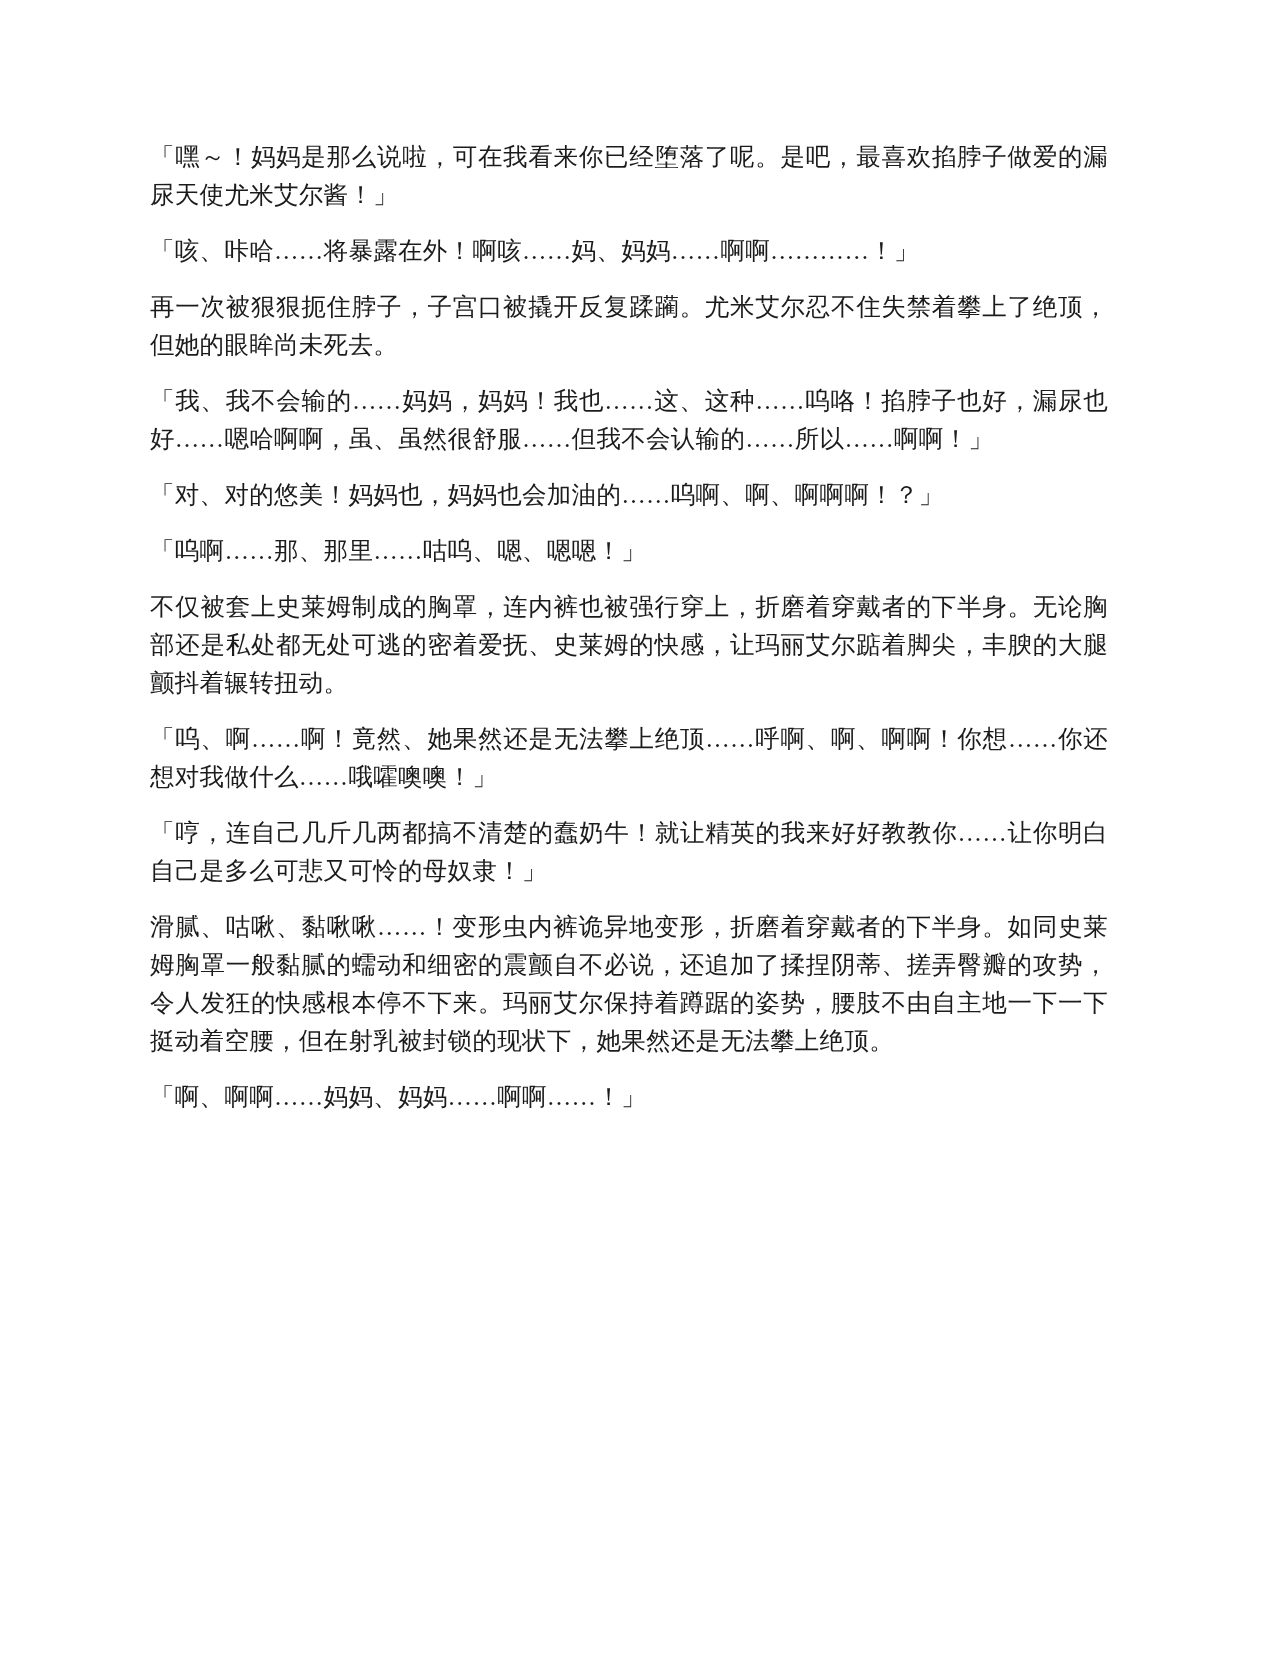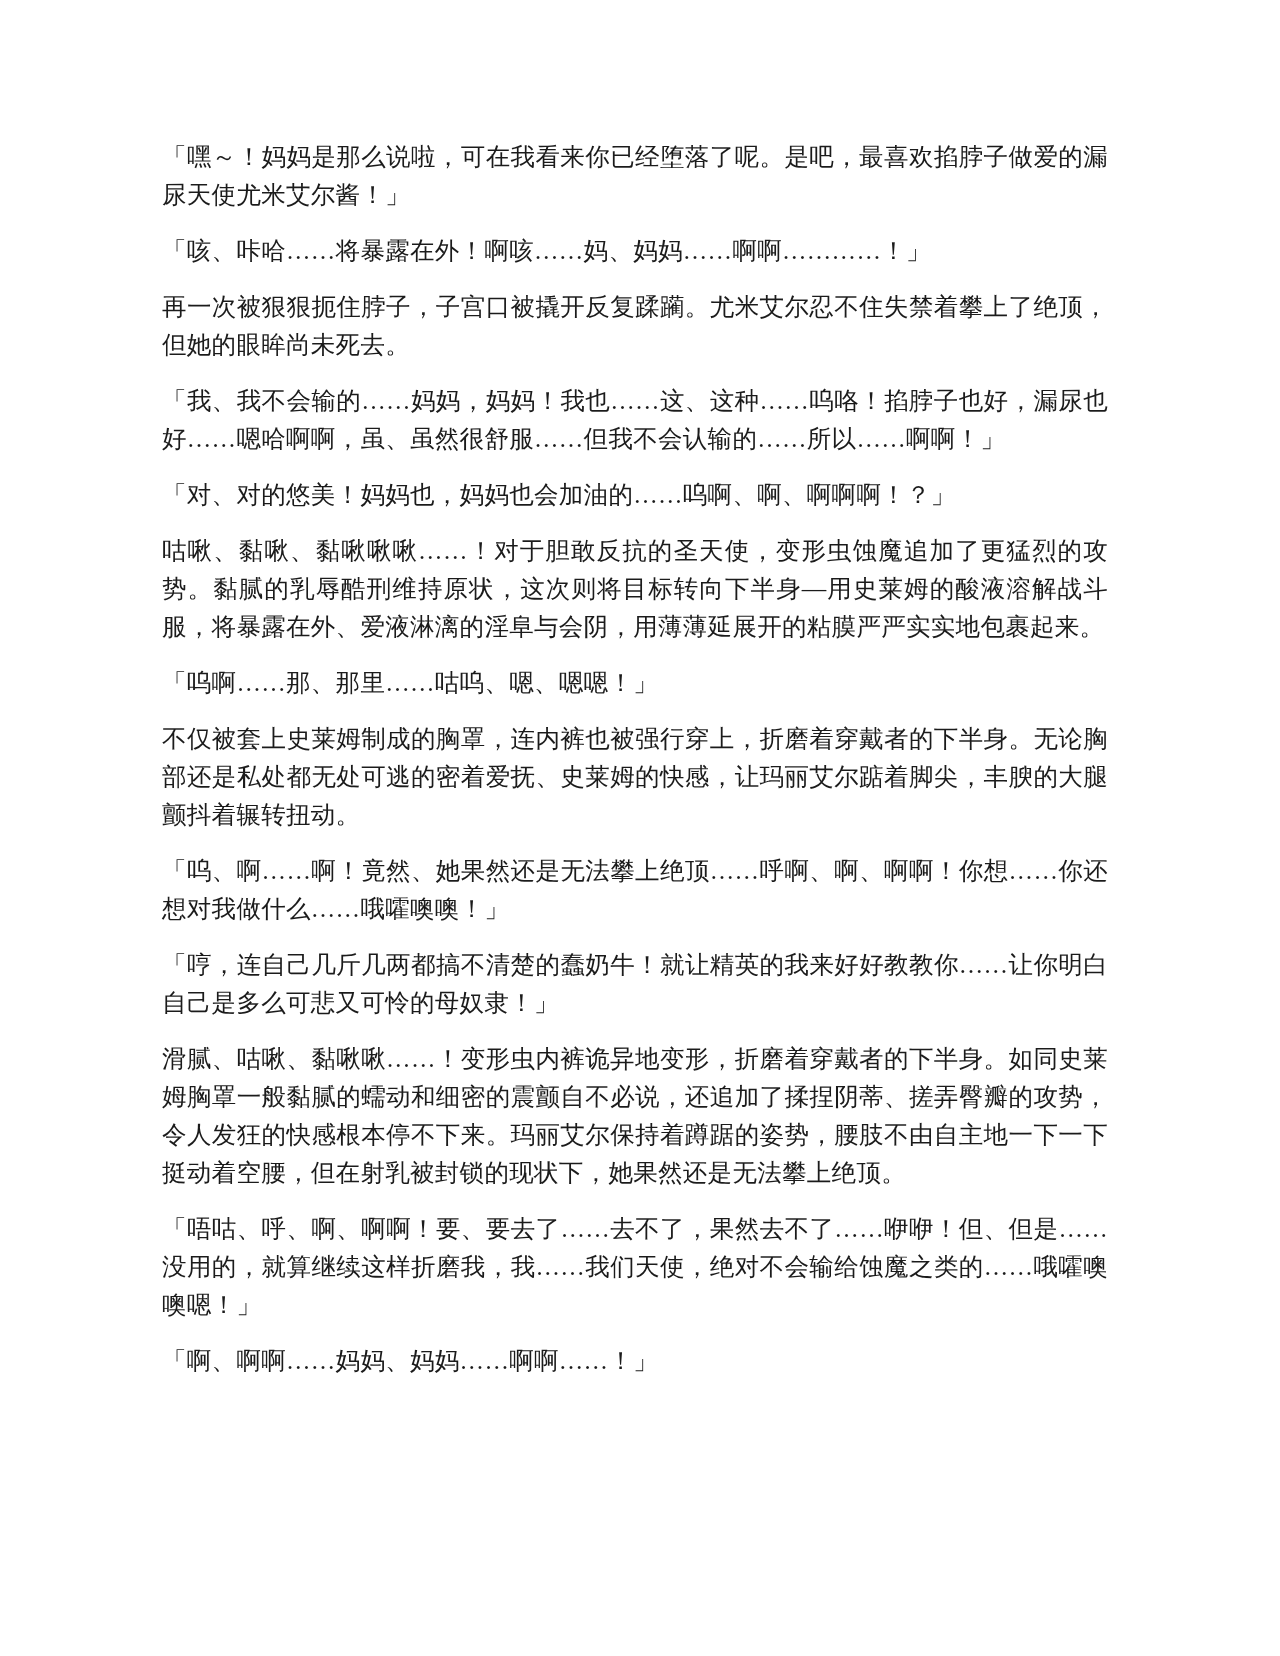--- a/index.html
+++ b/index.html
@@ -20,34 +20,32 @@
     left: 146px;
     width: 962px;
     font-family: "Liberation Serif", "DejaVu Serif", serif;
     font-size: 24.5px;
     line-height: 38px;
     color: #1b1b1b;
     text-align: justify;
     letter-spacing: 0.3px;
   }
   .page p {
-    margin: 0 0 18px 16px;
+    margin: 0 0 18px 4px;
     word-break: break-all;
   }
 </style>
 </head>
 <body>
 
 <main class="page">
   <p>「嘿～！妈妈是那么说啦，可在我看来你已经堕落了呢。是吧，最喜欢掐脖子做爱的漏尿天使尤米艾尔酱！」</p>
   <p>「咳、咔哈……将暴露在外！啊咳……妈、妈妈……啊啊…………！」</p>
   <p>再一次被狠狠扼住脖子，子宫口被撬开反复蹂躏。尤米艾尔忍不住失禁着攀上了绝顶，但她的眼眸尚未死去。</p>
   <p>「我、我不会输的……妈妈，妈妈！我也……这、这种……呜咯！掐脖子也好，漏尿也好……嗯哈啊啊，虽、虽然很舒服……但我不会认输的……所以……啊啊！」</p>
   <p>「对、对的悠美！妈妈也，妈妈也会加油的……呜啊、啊、啊啊啊！？」</p>
-  <p>咕啾、黏啾、黏啾啾啾……！对于胆敢反抗的圣天使，变形虫蚀魔追加了更猛烈的攻势。黏腻的乳辱酷刑维持原状，这次则将目标转向下半身—用史莱姆的酸液溶解战斗服，将暴露在外、爱液淋漓的淫阜与会阴，用薄薄延展开的粘膜严严实实地包裹起来。</p>
   <p>「呜啊……那、那里……咕呜、嗯、嗯嗯！」</p>
   <p>不仅被套上史莱姆制成的胸罩，连内裤也被强行穿上，折磨着穿戴者的下半身。无论胸部还是私处都无处可逃的密着爱抚、史莱姆的快感，让玛丽艾尔踮着脚尖，丰腴的大腿颤抖着辗转扭动。</p>
   <p>「呜、啊……啊！竟然、她果然还是无法攀上绝顶……呼啊、啊、啊啊！你想……你还想对我做什么……哦嚯噢噢！」</p>
   <p>「哼，连自己几斤几两都搞不清楚的蠢奶牛！就让精英的我来好好教教你……让你明白自己是多么可悲又可怜的母奴隶！」</p>
   <p>滑腻、咕啾、黏啾啾……！变形虫内裤诡异地变形，折磨着穿戴者的下半身。如同史莱姆胸罩一般黏腻的蠕动和细密的震颤自不必说，还追加了揉捏阴蒂、搓弄臀瓣的攻势，令人发狂的快感根本停不下来。玛丽艾尔保持着蹲踞的姿势，腰肢不由自主地一下一下挺动着空腰，但在射乳被封锁的现状下，她果然还是无法攀上绝顶。</p>
-  <p>「唔咕、呼、啊、啊啊！要、要去了……去不了，果然去不了……咿咿！但、但是……没用的，就算继续这样折磨我，我……我们天使，绝对不会输给蚀魔之类的……哦嚯噢噢嗯！」</p>
   <p>「啊、啊啊……妈妈、妈妈……啊啊……！」</p>
 </main>
 
 </body></html>

